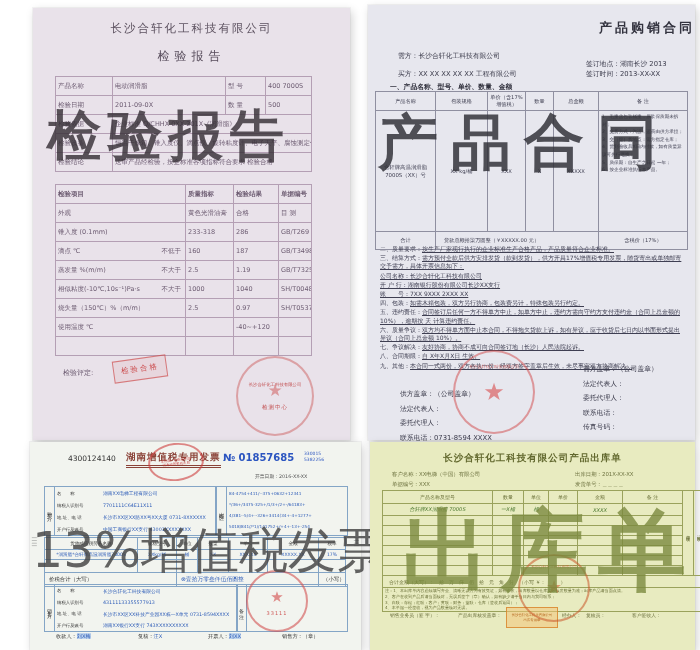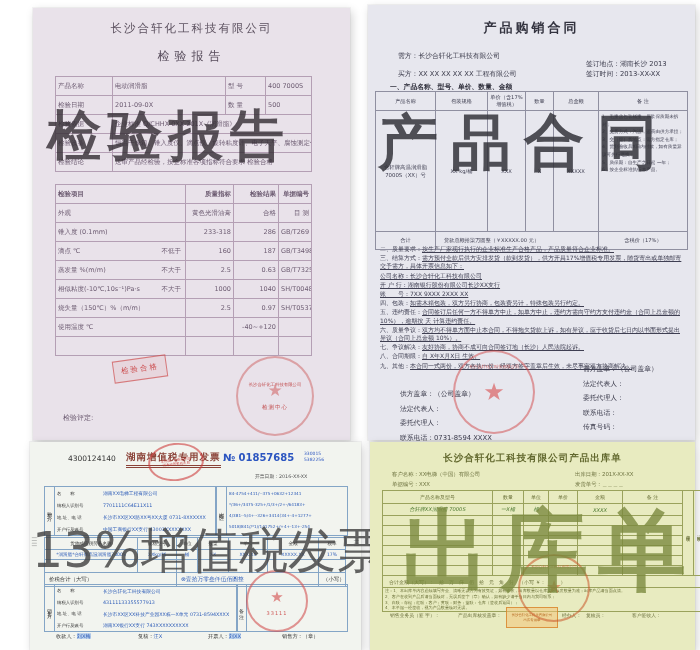--- a/index.html
+++ b/index.html
@@ -14,38 +14,38 @@
   #doc1{left:33px;top:8px;width:317px;height:432px;background:#e9e2ea;}
   #doc1 .company{top:13px;font-size:11.5px;letter-spacing:2px;color:#5d5260;}
   #doc1 .rtitle{top:40px;font-size:12px;letter-spacing:5px;color:#584d5c;}
   .t{border-collapse:collapse;table-layout:fixed;}
   .t td{border:1px solid #b49fb4;padding:0 2px;overflow:hidden;white-space:nowrap;}
   .t1{position:absolute;left:22px;width:257px;font-size:6.5px;color:#6d5c72;}
   .t1 td{height:18px;}
   #t1a{top:68px;}
   #t1b{top:176px;}
   #t1b .h{text-align:left;font-weight:600;}
-  #t1b .num{text-align:right;}
+  #t1b .num{text-align:left;}
   .nt{float:right;margin-right:2px;}
   #wm1{left:14px;top:92px;font-size:54px;letter-spacing:7px;color:rgba(55,48,55,.82);}
-  #doc1 .verdict{left:30px;top:360px;font-size:7px;color:#6d5c72;margin-top:45px;}
+  #doc1 .verdict{left:30px;top:360px;font-size:7px;color:#6d5c72;}
   .stamp1{position:absolute;left:80px;top:350px;width:52px;height:20px;
           border:1.5px solid rgba(205,70,70,.65);color:rgba(200,55,55,.85);
           background:rgba(225,130,130,.12);font-size:7.5px;letter-spacing:2px;
           display:flex;align-items:center;justify-content:center;transform:rotate(-8deg);}
   .seal{position:absolute;border-radius:50%;}
   .seal .star{position:absolute;left:0;right:0;text-align:center;}
   #seal1{left:203px;top:348px;width:74px;height:76px;border:2px solid rgba(205,95,95,.5);}
   #seal1 .star{top:22px;font-size:17px;color:rgba(205,80,80,.5);}
   #seal1 .s1{position:absolute;top:24px;width:100%;text-align:center;font-size:4.4px;color:rgba(190,60,60,.9);}
   #seal1 .s2{position:absolute;top:46px;width:100%;text-align:center;font-size:5.5px;color:rgba(190,60,60,.9);letter-spacing:1px;}
 
   
   #doc2{left:368px;top:5px;width:327px;height:435px;background:#e7e7ee;}
-  #doc2 .ctitle{top:14px;font-size:13px;font-weight:700;letter-spacing:3px;color:#33333f;}
+  #doc2 .ctitle{top:14px;font-size:13px;font-weight:700;letter-spacing:3px;color:#33333f;text-align:right;}
   #doc2 .hl{position:absolute;font-size:6.8px;color:#3c3c4c;}
   #doc2 .sec1{position:absolute;left:22px;top:77px;font-size:6.8px;font-weight:700;color:#33333f;}
   .t2{position:absolute;left:7px;top:86px;width:313px;font-size:5.2px;color:#3e3e50;}
   .t2 td{border-color:#8f8fa0;text-align:center;vertical-align:middle;white-space:normal;}
   .t2 .hd td{height:18px;}
   .t2 .data td{height:116px;}
   .t2 .data .rmk{vertical-align:top;text-align:left;font-size:4.6px;line-height:7.6px;padding:2px 3px;}
   .t2 .data .nm div{line-height:8px;font-size:5.4px;}
   .t2 .tot td{height:17px;}
   .t2 .tot .tx{text-align:left;padding-left:8px;}
@@ -186,21 +186,21 @@
           </tr>
       <tr>
             <td><span>滴点 ℃</span><span class="nt">不低于</span></td>
             <td class="num">160</td>
             <td class="num">187</td>
             <td class="num">GB/T3498</td>
           </tr>
       <tr>
             <td><span>蒸发量 %(m/m)</span><span class="nt">不大于</span></td>
             <td class="num">2.5</td>
-            <td class="num">0.63</td>
+            <td class="num">1.19</td>
             <td class="num">GB/T7325</td>
           </tr>
       <tr>
             <td><span>相似粘度(-10℃,10s⁻¹)Pa·s</span><span class="nt">不大于</span></td>
             <td class="num">1000</td>
             <td class="num">1040</td>
             <td class="num">SH/T0048</td>
           </tr>
       <tr>
             <td><span>烧失量（150℃）%（m/m）</span><span class="nt"></span></td>

